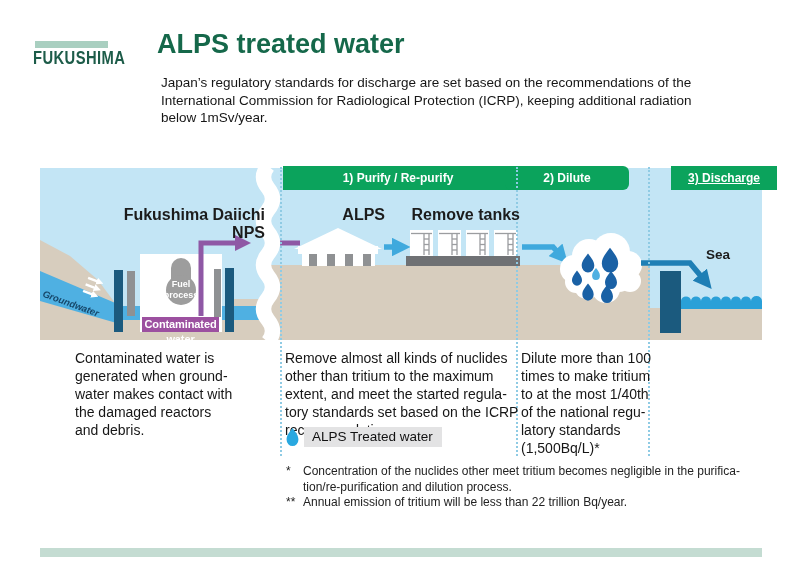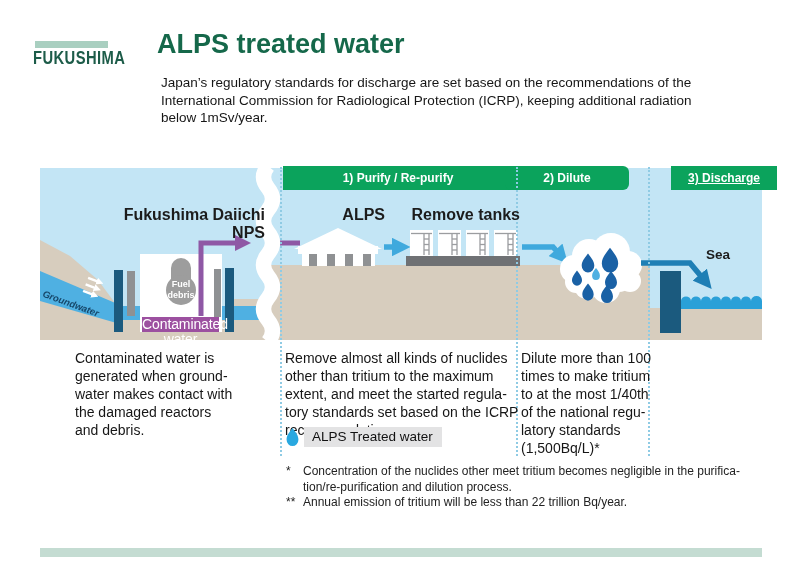--- a/index.html
+++ b/index.html
@@ -23,21 +23,21 @@
   .dlabel{font-size:16px;font-weight:700;color:#1c1c1c;text-align:right;}
   .lbl-plant{left:100px;top:206px;width:165px;}
   .lbl-alps{left:295px;top:206px;width:90px;}
   .lbl-tanks{left:405px;top:206px;width:115px;}
   .lbl-sea{left:698px;top:247px;width:54px;text-align:left;font-size:13.5px;margin-left:8px;}
   .lbl-gw{left:45px;top:288px;font-size:9.5px;font-weight:700;font-style:italic;
           color:#17486b;transform:rotate(20deg);transform-origin:left top;text-align:left;}
   .lbl-fd{left:159px;top:279px;width:44px;font-size:9px;line-height:10.5px;font-weight:700;
           color:#fff;white-space:pre-line;text-align:center;}
   .lbl-cw{left:142px;top:317px;width:77px;height:15px;background:#9c50a0;color:#fff;
-          font-size:14px;font-weight:400;line-height:15px;letter-spacing:-.1px;text-align:center;}
+          font-size:11px;font-weight:700;line-height:15px;letter-spacing:-.1px;text-align:center;}
   
   .desc{top:349px;font-size:14px;line-height:18px;color:#161616;white-space:pre-line;}
   .d1{left:75px;width:185px;} .d2{left:285px;width:240px;} .d3{left:521px;width:130px;} .d4{left:655px;width:112px;}
   
   .badge{left:285px;top:427px;display:flex;align-items:center;}
   .badge svg{display:block;margin-right:4px;}
   .badge-label{background:#e3e3e4;font-size:13.5px;color:#111;padding:2px 9px 3px 8px;}
   
   .footnotes{left:286px;top:464px;width:490px;font-size:12px;line-height:15.5px;color:#222;}
   .fn-row{display:flex;align-items:flex-start;}
@@ -182,21 +182,21 @@
   <div class="abs dotted dot1"></div>
   <div class="abs dotted dot2"></div>
   <div class="abs dotted dot3"></div>
 
   <div class="abs dlabel lbl-plant">Fukushima Daiichi NPS</div>
   <div class="abs dlabel lbl-alps">ALPS</div>
   <div class="abs dlabel lbl-tanks">Remove tanks</div>
   <div class="abs dlabel lbl-sea">Sea</div>
   <div class="abs lbl-gw">Groundwater</div>
   <div class="abs lbl-fd">Fuel
-debris</div>
+process</div>
   <div class="abs lbl-cw">Contaminated water</div>
 
   <div class="abs desc d1">Contaminated water is
 generated when ground-
 water makes contact with
 the damaged reactors
 and debris.</div>
   <div class="abs desc d2">Remove almost all kinds of nuclides
 other than tritium to the maximum
 extent, and meet the started regula-

